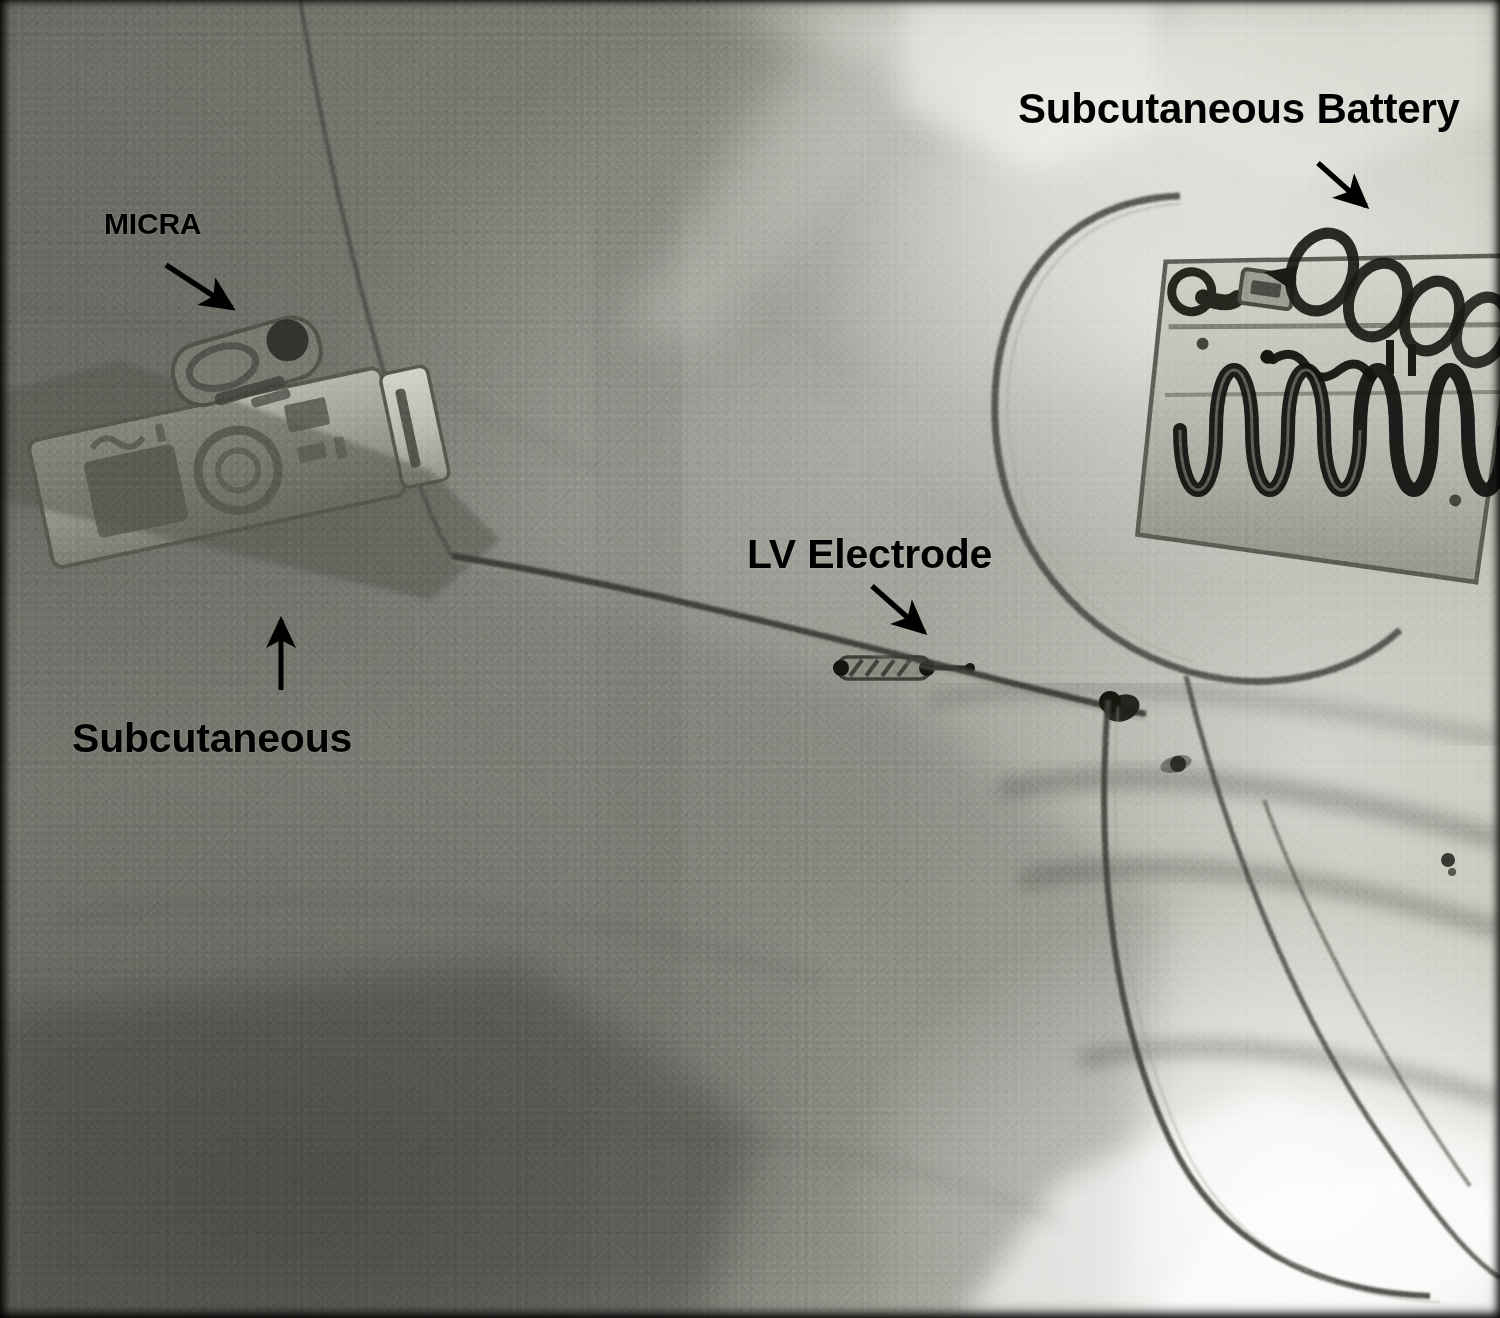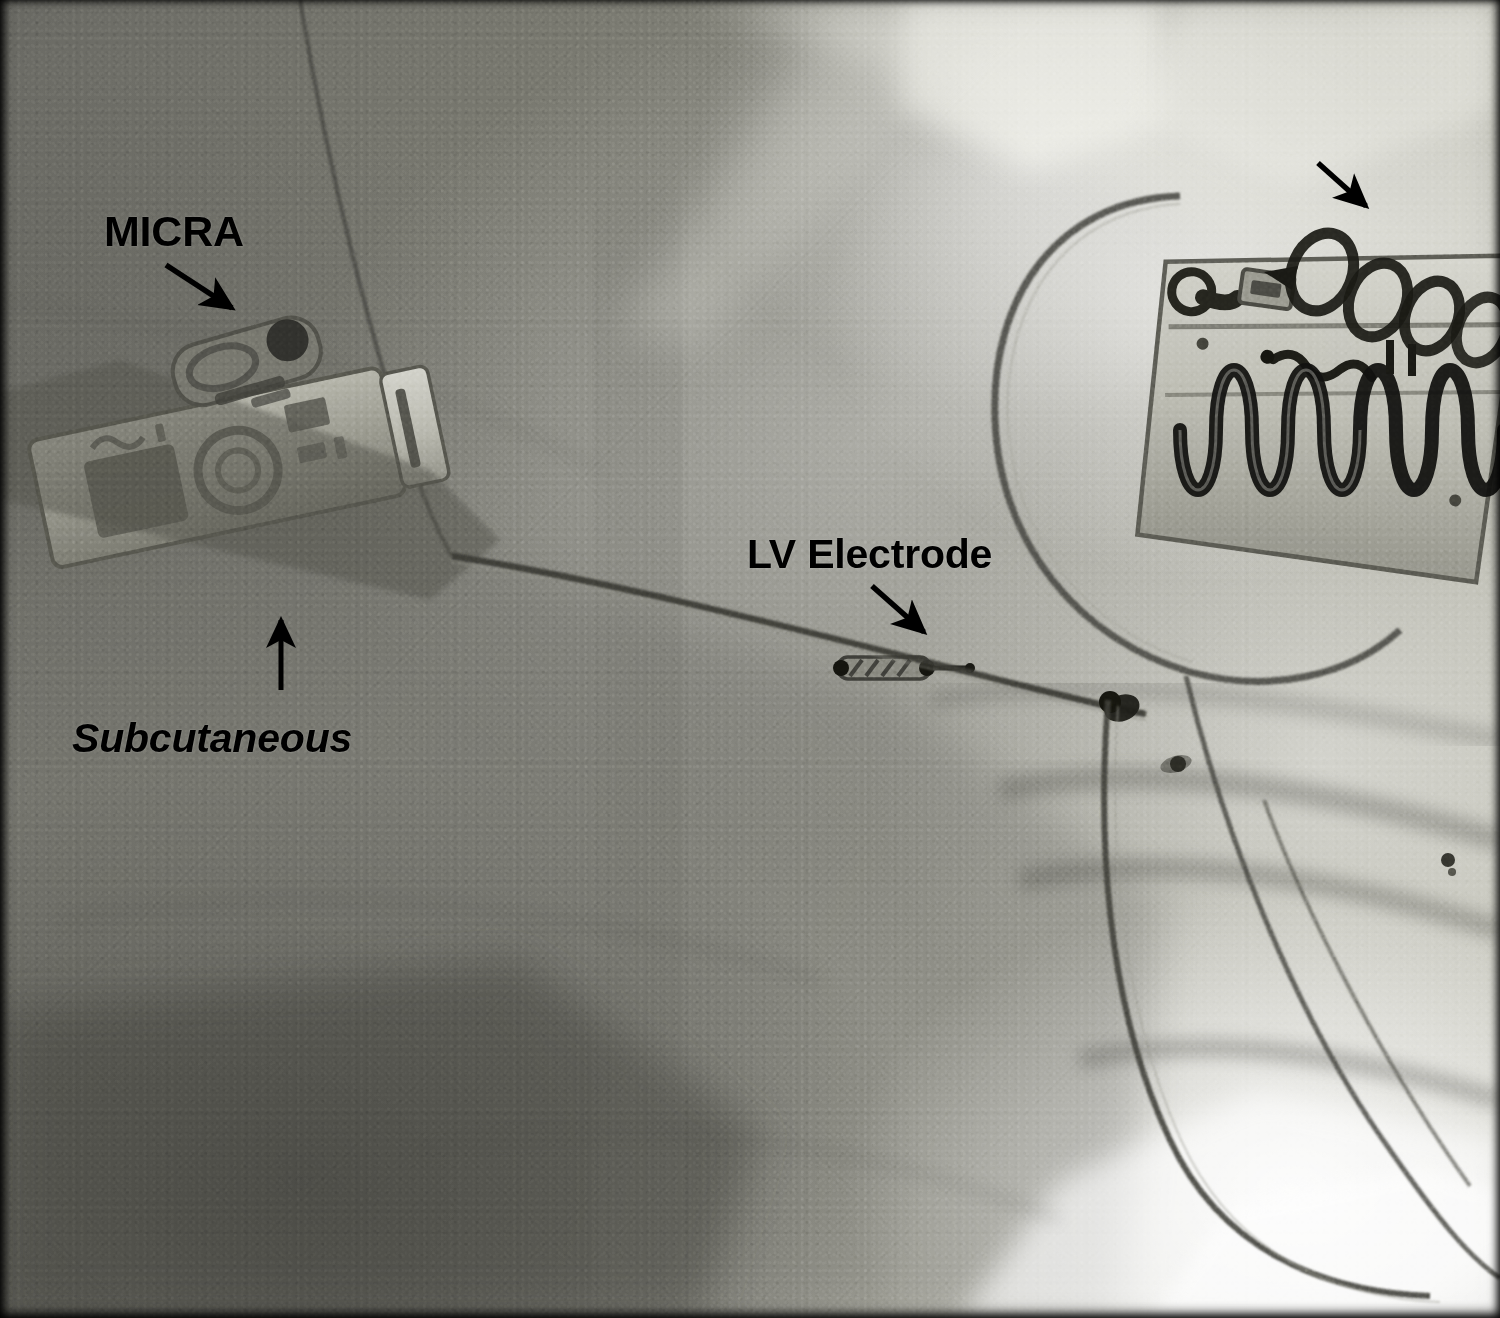--- a/index.html
+++ b/index.html
@@ -68,24 +68,24 @@
   .anno {
     position: absolute;
     color: #000;
     font-family: "Liberation Sans", sans-serif;
     font-weight: 700;
     line-height: 1.08;
     white-space: pre;
     letter-spacing: -0.2px;
     text-shadow: 0 0 2px rgba(255,255,255,.30);
   }
-  #lbl-micra      { left: 104px;  top: 208px;  font-size: 43px; }
+  #lbl-micra      { left: 104px;  top: 208px;  font-size: 30px; }
   #lbl-battery    { left: 1018px; top: 86px;   font-size: 42px; }
   #lbl-lv         { left: 723px;  top: 532px;  font-size: 41px; margin-left: 24px; }
-  #lbl-transmitter{ left: 72px;   top: 716px;  font-size: 41px; font-style: italic; }
+  #lbl-transmitter{ left: 72px;   top: 716px;  font-size: 41px; }
 </style>
 </head>
 <body>
 
 <div id="stage">
 
   <div id="xray"></div>
 
   <svg class="svglayer" viewBox="0 0 1500 1318" preserveAspectRatio="none">
     <defs>
@@ -312,19 +312,20 @@
 
     <line x1="1318" y1="163" x2="1366" y2="206" stroke="#000" stroke-width="5.5" marker-end="url(#ah)"></line>
 
     <line x1="872" y1="586" x2="924" y2="632" stroke="#000" stroke-width="5.5" marker-end="url(#ah)"></line>
 
     <line x1="281" y1="690" x2="281" y2="620" stroke="#000" stroke-width="5" marker-end="url(#ah)"></line>
   </svg>
 
   <div class="anno" id="lbl-micra">MICRA</div>
 
+  <div class="anno" id="lbl-battery">Subcutaneous Battery</div>
 
   <div class="anno" id="lbl-lv">LV Electrode</div>
 
   <div class="anno" id="lbl-transmitter"><span>Subcutaneous</span><br></div>
 
   <div id="frameEdge"></div>
 </div>
 
 </body></html>

